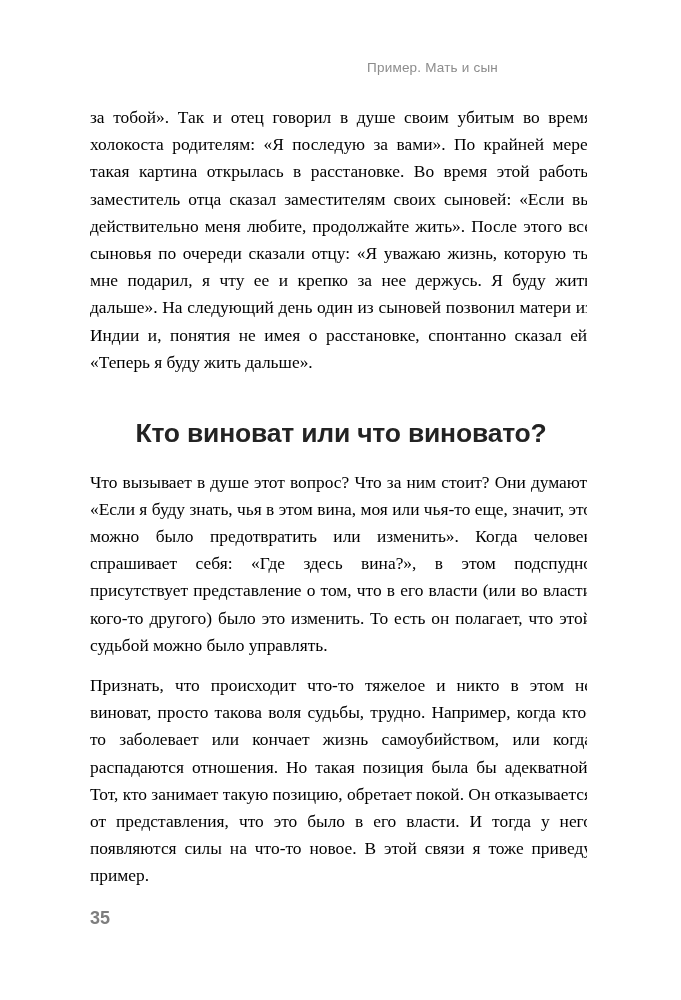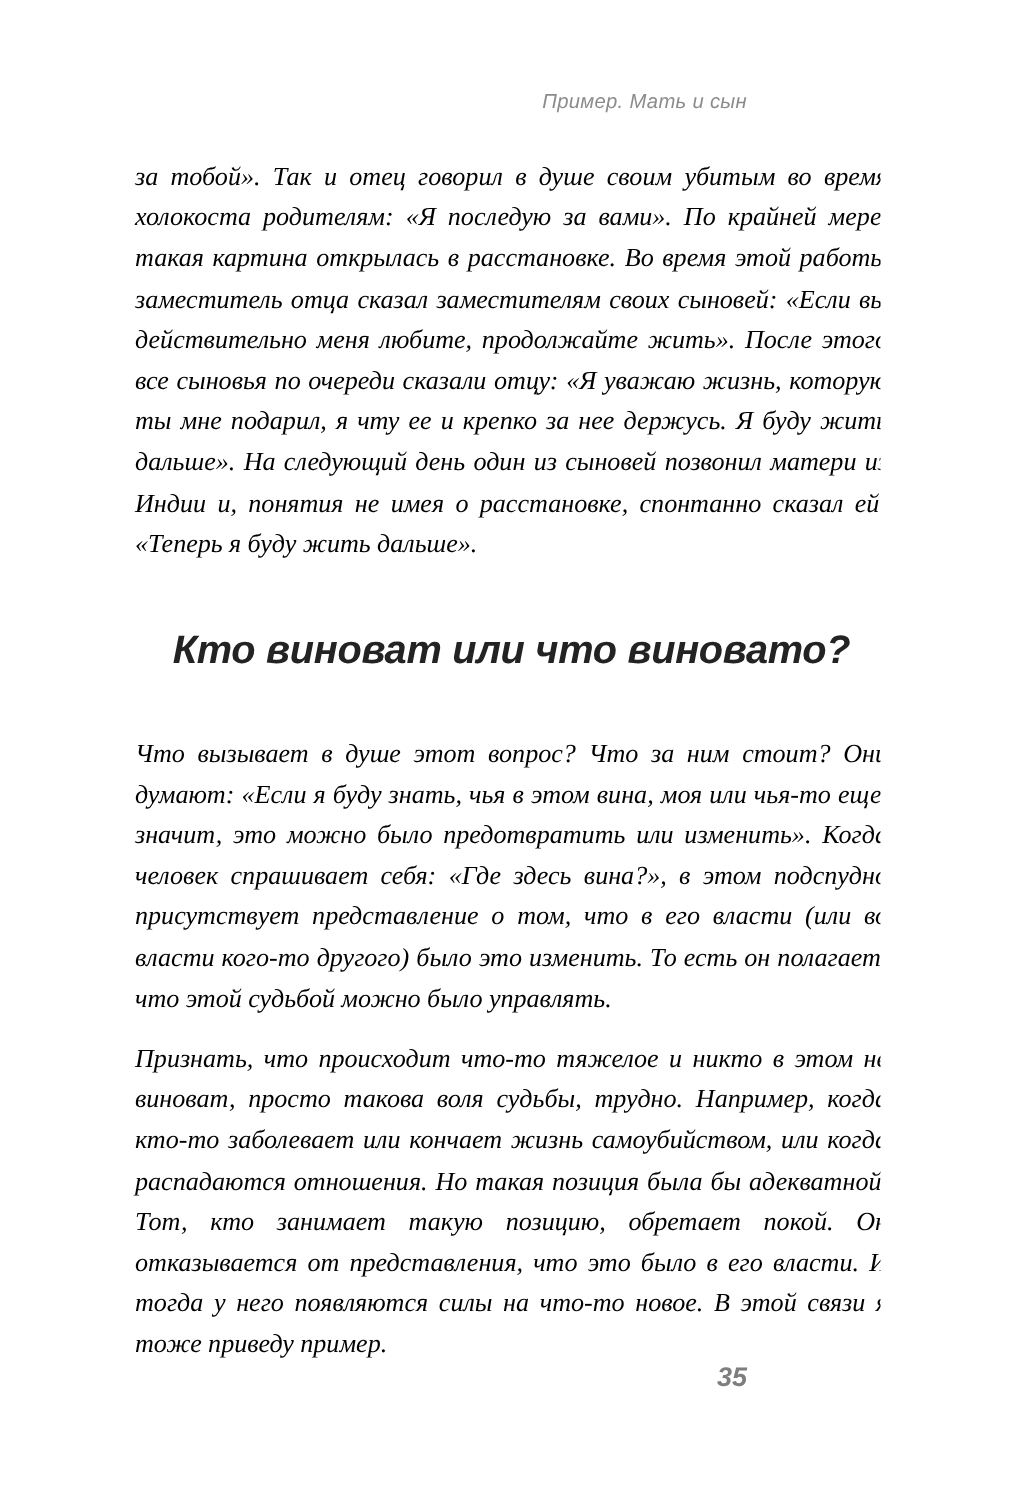--- a/index.html
+++ b/index.html
@@ -8,21 +8,20 @@
     background: #ffffff;
   }
 
   .page {
     position: relative;
     width: 587px;
     height: 1000px;
     background: #ffffff;
     overflow: hidden;
     box-sizing: border-box;
-    font-style: italic;
   }
 
   
   .running-header {
     position: absolute;
     top: 60px;
     left: 90px;
     right: 89px;
     text-align: right;
     font-family: "Liberation Sans", sans-serif;
@@ -66,30 +65,30 @@
     line-height: 1.15;
     color: #232323;
     text-align: center;
     margin: 0;
     letter-spacing: -0.2px;
     white-space: nowrap;
   }
 
   .heading-block {
     margin-top: 42px;
-    margin-bottom: 40px;
+    margin-bottom: 20px;
   }
 
   
   .folio {
     position: absolute;
     top: 908px;
     left: 90px;
     right: 89px;
-    text-align: right;
+    text-align: left;
     font-family: "Liberation Sans", sans-serif;
     font-weight: bold;
     font-size: 18px;
     color: #7e7e7e;
     line-height: 1.2;
   }
 </style>
 </head>
 <body>
 

